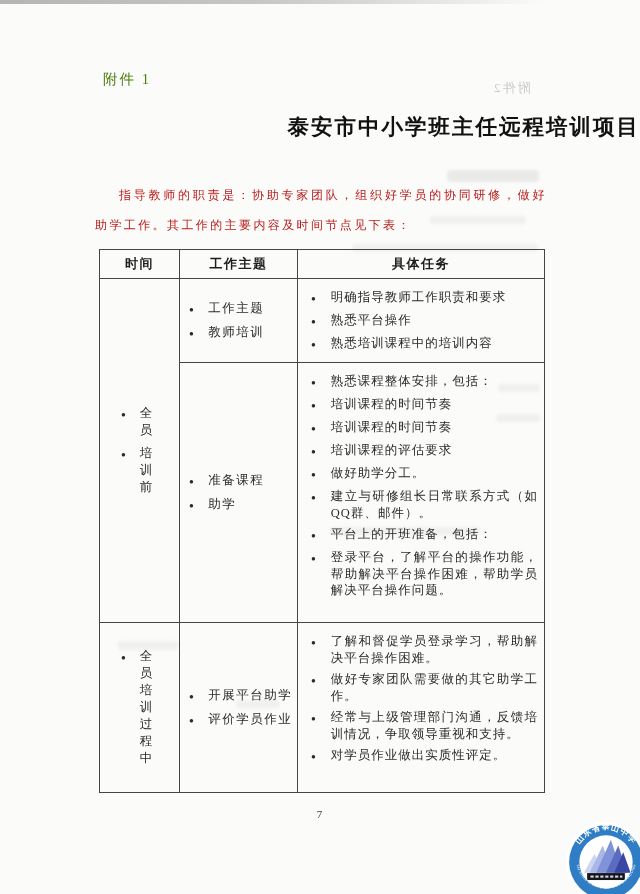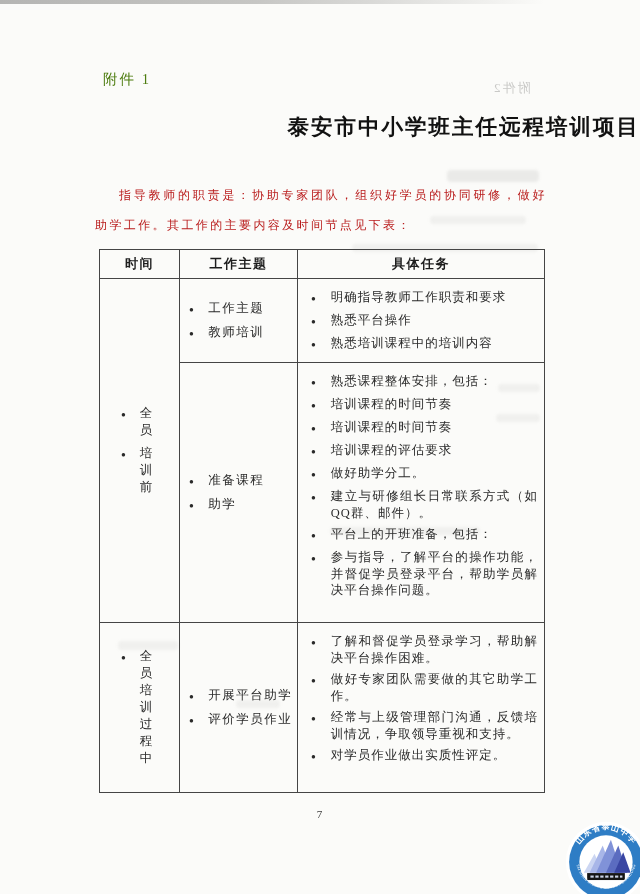--- a/index.html
+++ b/index.html
@@ -161,21 +161,21 @@
         </td>
         <td class="task-cell">
           <ul class="blist">
             <li>熟悉课程整体安排，包括：</li>
             <li>培训课程的时间节奏</li>
             <li>培训课程的时间节奏</li>
             <li>培训课程的评估要求</li>
             <li>做好助学分工。</li>
             <li>建立与研修组长日常联系方式（如QQ群、邮件）。</li>
             <li>平台上的开班准备，包括：</li>
-            <li>参与指导，了解平台的操作功能，并督促学员登录平台，帮助学员解决平台操作问题。</li>
+            <li>登录平台，了解平台的操作功能，帮助解决平台操作困难，帮助学员解决平台操作问题。</li>
           </ul>
         </td>
       </tr>
       <tr class="r3">
         <td class="time-cell">
           <ul class="blist">
             <li>全员培训过程中</li>
           </ul>
         </td>
         <td class="theme-cell">

